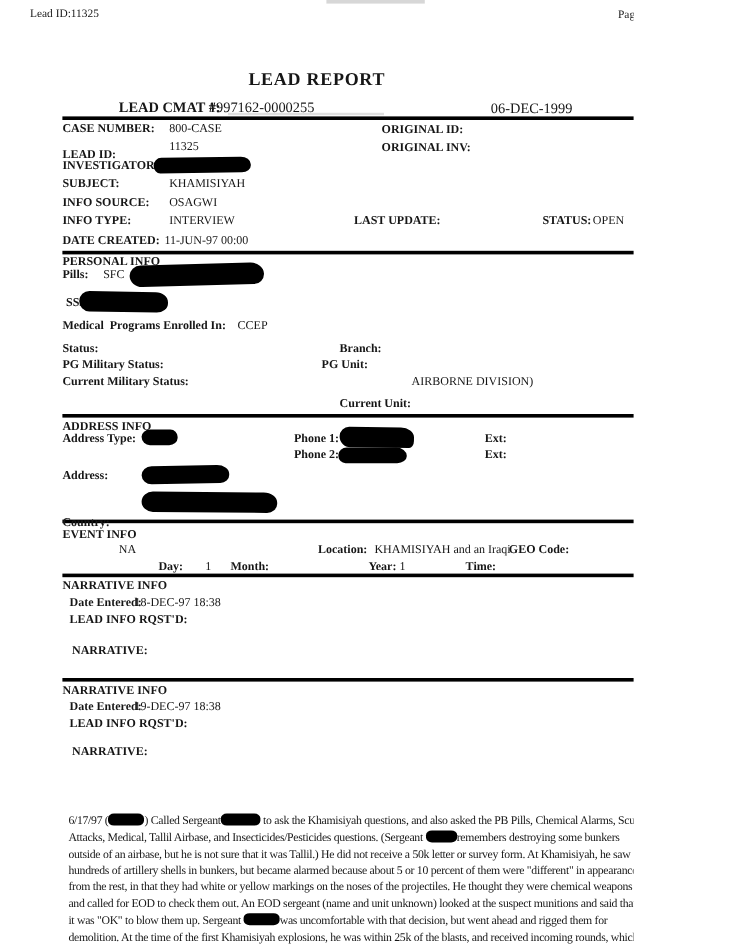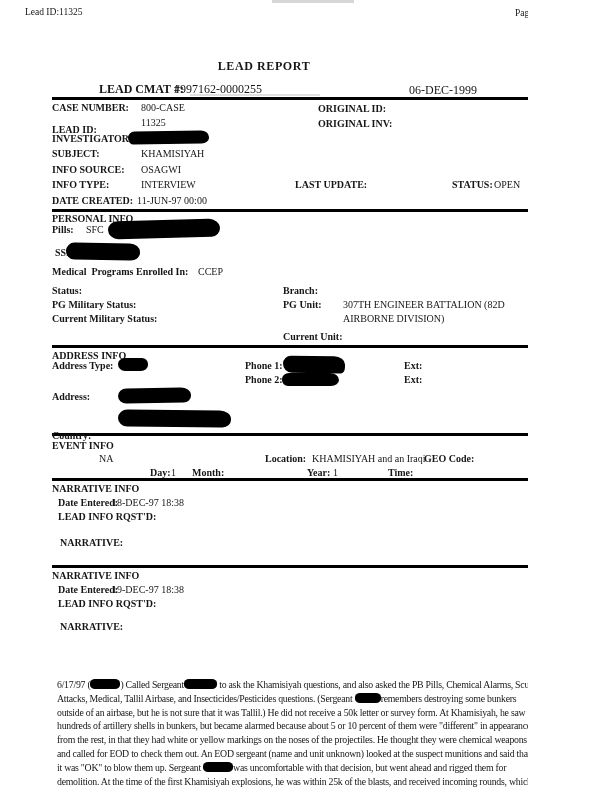--- a/index.html
+++ b/index.html
@@ -7,21 +7,21 @@
     position:relative; width:528px; height:792px; background:#ffffff;
     font-family:"Liberation Serif","DejaVu Serif",serif; color:#161616;
     overflow:hidden;
   }
   .t  { position:absolute; font-size:10px; line-height:12px; white-space:pre; }
   .ts { position:absolute; font-size:9.5px; line-height:11px; white-space:pre; }
   .cm { position:absolute; font-size:12px; line-height:12px; white-space:pre; }
   .b  { font-weight:bold; }
   .title {
     position:absolute; left:0; width:100%; top:59px; text-align:center;
-    font-size:12px; font-weight:bold; letter-spacing:0.6px;
+    font-size:15px; font-weight:bold; letter-spacing:0.6px;
   }
   .rule { position:absolute; left:52px; width:506px; height:3px; background:#000000; }
   .smudge { position:absolute; background:#c9c9c9; }
   .blob { position:absolute; background:#000000; }
   .para {
     position:absolute; font-size:9.8px; line-height:13.8px; letter-spacing:-0.25px;
     text-align:left; color:#161616;margin-top:45px;
   }
   .rin {
     display:inline-block; height:10px; background:#000000;
@@ -85,22 +85,21 @@
   <div class="t b" style="left:55px; top:247px">SSN:</div>
   <div class="blob" style="left:66px; top:243px; width:74px; height:17px; border-radius:9px 11px 10px 9px / 9px 9px 8px 9px; transform:rotate(1deg)"></div>
 
   <div class="t b" style="left:52px; top:266px">Medical  Programs Enrolled In:</div>
   <div class="t" style="left:198px; top:266px">CCEP</div>
 
   <div class="t b" style="left:52px; top:285px">Status:</div>
   <div class="t b" style="left:283px; top:285px">Branch:</div>
 
   <div class="t b" style="left:52px; top:299px">PG Military Status:</div>
-  <div class="t b" style="left:283px; top:299px">PG Unit:</div>
-  <div class="t" style="left:343px; top:299px">307TH ENGINEER BATTALION (82D</div>
+  <div class="t b" style="left:268px; top:299px">PG Unit:</div>
   <div class="t b" style="left:52px; top:313px">Current Military Status:</div>
   <div class="t" style="left:343px; top:313px">AIRBORNE DIVISION)</div>
   <div class="t b" style="left:283px; top:331px">Current Unit:</div>
 
   <div class="rule" style="top:345px"></div>
 
   <div class="t b" style="left:52px; top:350px">ADDRESS INFO</div>
   <div class="t b" style="left:52px; top:360px">Address Type:</div>
   <div class="blob" style="left:118px; top:358px; width:30px; height:13px; border-radius:7px 6px 7px 7px / 6px 6px 6px 7px"></div>
 
@@ -118,21 +117,21 @@
 
   <div class="rule" style="top:433px"></div>
 
   <div class="t b" style="left:52px; top:440px">EVENT INFO</div>
   <div class="t b" style="left:52px; top:430px">Country:</div>
   <div class="t" style="left:99px; top:453px">NA</div>
   <div class="t b" style="left:265px; top:453px">Location:</div>
   <div class="t" style="left:312px; top:453px">KHAMISIYAH and an Iraqi</div>
   <div class="t b" style="left:424px; top:453px">GEO Code:</div>
 
-  <div class="t b" style="left:150px; top:467px">Day:</div>
+  <div class="t b" style="left:132px; top:467px">Day:</div>
   <div class="t" style="left:171px; top:467px">1</div>
   <div class="t b" style="left:192px; top:467px">Month:</div>
   <div class="t b" style="left:307px; top:467px">Year:</div>
   <div class="t" style="left:333px; top:467px">1</div>
   <div class="t b" style="left:388px; top:467px">Time:</div>
 
   <div class="rule" style="top:478px"></div>
 
   <div class="t b" style="left:52px; top:483px">NARRATIVE INFO</div>
   <div class="t b" style="left:58px; top:497px">Date Entered:</div>

